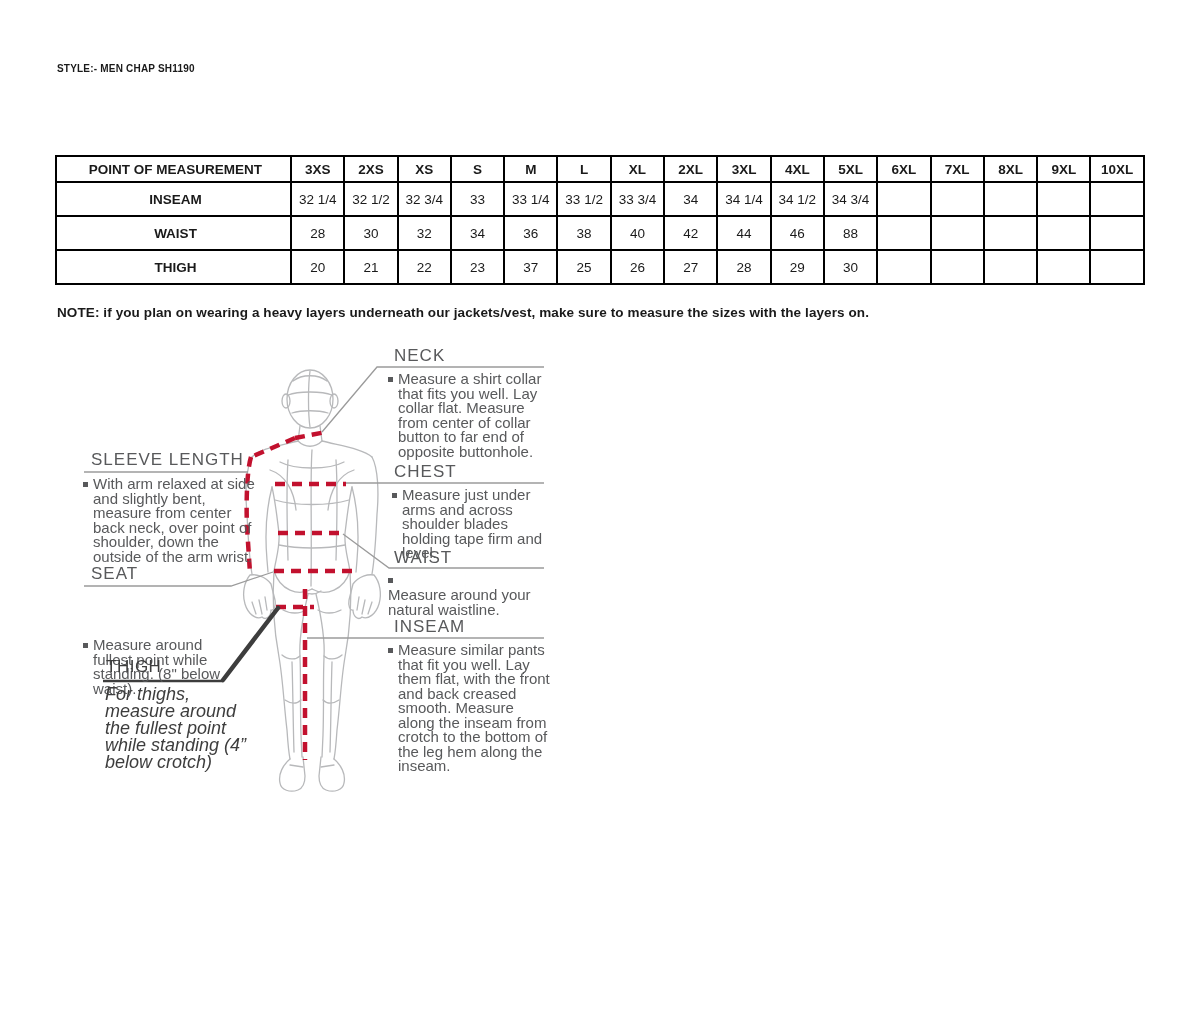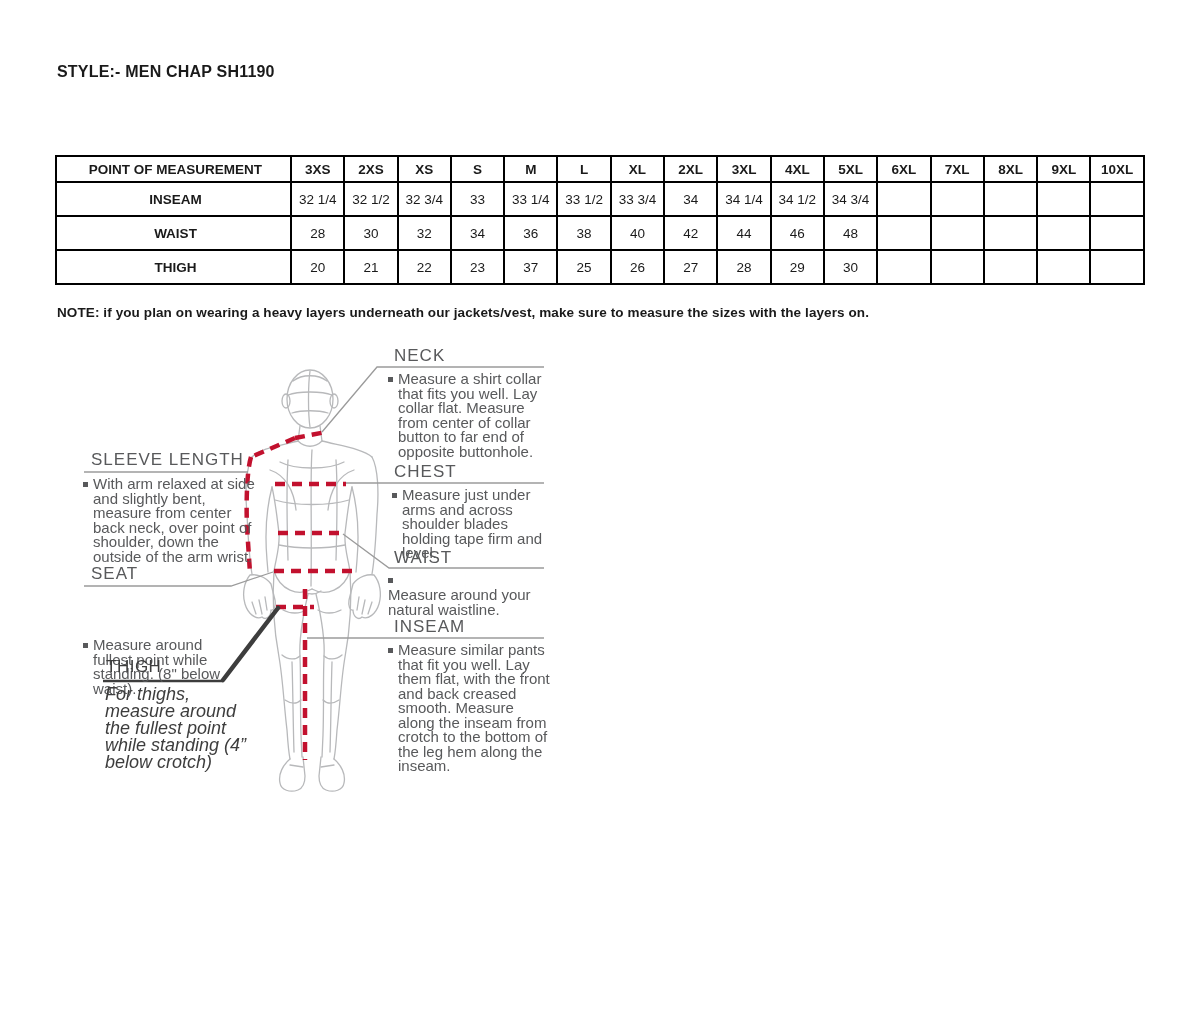--- a/index.html
+++ b/index.html
@@ -1,21 +1,21 @@
 <!DOCTYPE html>
 <html><head>
 <meta charset="utf-8">
 <style>
   * { margin:0; padding:0; box-sizing:border-box; }
   html,body { width:1200px; height:1026px; background:#ffffff;
     font-family:"Liberation Sans", sans-serif; color:#1a1a1a; }
   body { position:relative; overflow:hidden; }
 
   .doc-title { position:absolute; left:57px; top:63px;
-    font-size:16px; font-weight:bold; letter-spacing:0.2px; }
+    font-size:10px; font-weight:bold; letter-spacing:0.2px; }
 
   
   .chart-wrap { position:absolute; left:55px; top:155px; width:1089px; }
   table.size-chart { border-collapse:collapse; table-layout:fixed; width:1089px;
     border:2px solid #000; }
   table.size-chart th, table.size-chart td {
     border:2px solid #000; font-size:13.5px; text-align:center;
     vertical-align:middle; overflow:hidden; white-space:nowrap; }
   table.size-chart thead tr { height:26px; }
   table.size-chart tbody tr { height:34px; }
@@ -96,21 +96,21 @@
         <td>28</td>
         <td>30</td>
         <td>32</td>
         <td>34</td>
         <td>36</td>
         <td>38</td>
         <td>40</td>
         <td>42</td>
         <td>44</td>
         <td>46</td>
-        <td>48</td>
+        <td>88</td>
         <td></td>
         <td></td>
         <td></td>
         <td></td>
         <td></td>
       </tr>
       <tr>
         <td class="rowlab">THIGH</td>
         <td>20</td>
         <td>21</td>

